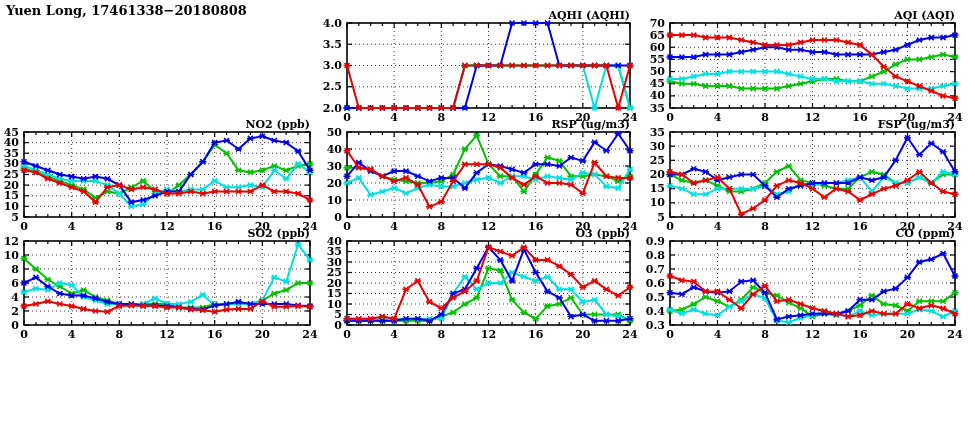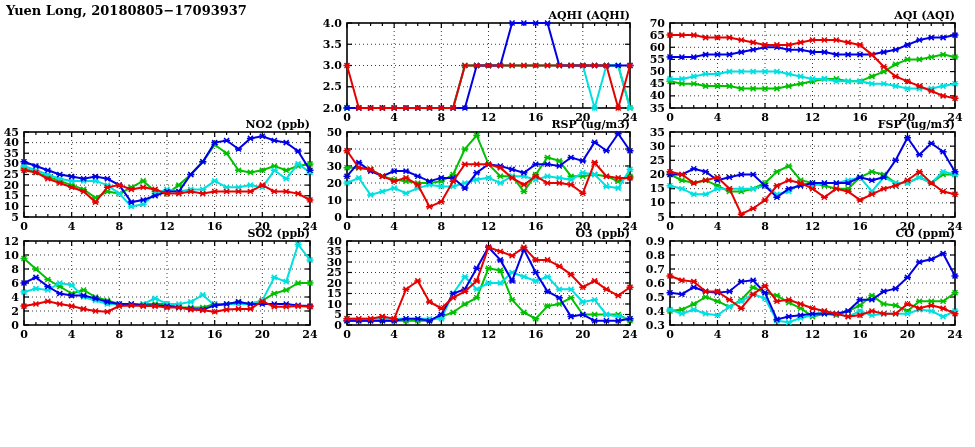--- a/index.html
+++ b/index.html
@@ -10,21 +10,21 @@
   .tick{stroke:#000;stroke-width:1.2;}
   .frame{fill:none;stroke:#000;stroke-width:1.6;}
   text{fill:#000;}
   .ytick{text-anchor:end;font:bold 11px "DejaVu Serif",serif;}
   .xtick{text-anchor:middle;font:bold 11px "DejaVu Serif",serif;}
   .ctitle{text-anchor:end;font:bold 11px "DejaVu Serif",serif;}
 </style>
 </head>
 <body>
 
-<div id="main-title">Yuen Long, 20180805−17093937</div>
+<div id="main-title">Yuen Long, 17461338−20180808</div>
 <svg id="charts-canvas" width="975" height="447">
     <g>
       <line x1="394.1666666666667" y1="23" x2="394.1666666666667" y2="108" class="grid"></line>
       <line x1="441.3333333333333" y1="23" x2="441.3333333333333" y2="108" class="grid"></line>
       <line x1="488.5" y1="23" x2="488.5" y2="108" class="grid"></line>
       <line x1="535.6666666666666" y1="23" x2="535.6666666666666" y2="108" class="grid"></line>
       <line x1="582.8333333333334" y1="23" x2="582.8333333333334" y2="108" class="grid"></line>
       <line x1="347" y1="86.75" x2="630" y2="86.75" class="grid"></line>
       <line x1="347" y1="65.5" x2="630" y2="65.5" class="grid"></line>
       <line x1="347" y1="44.25" x2="630" y2="44.25" class="grid"></line>

